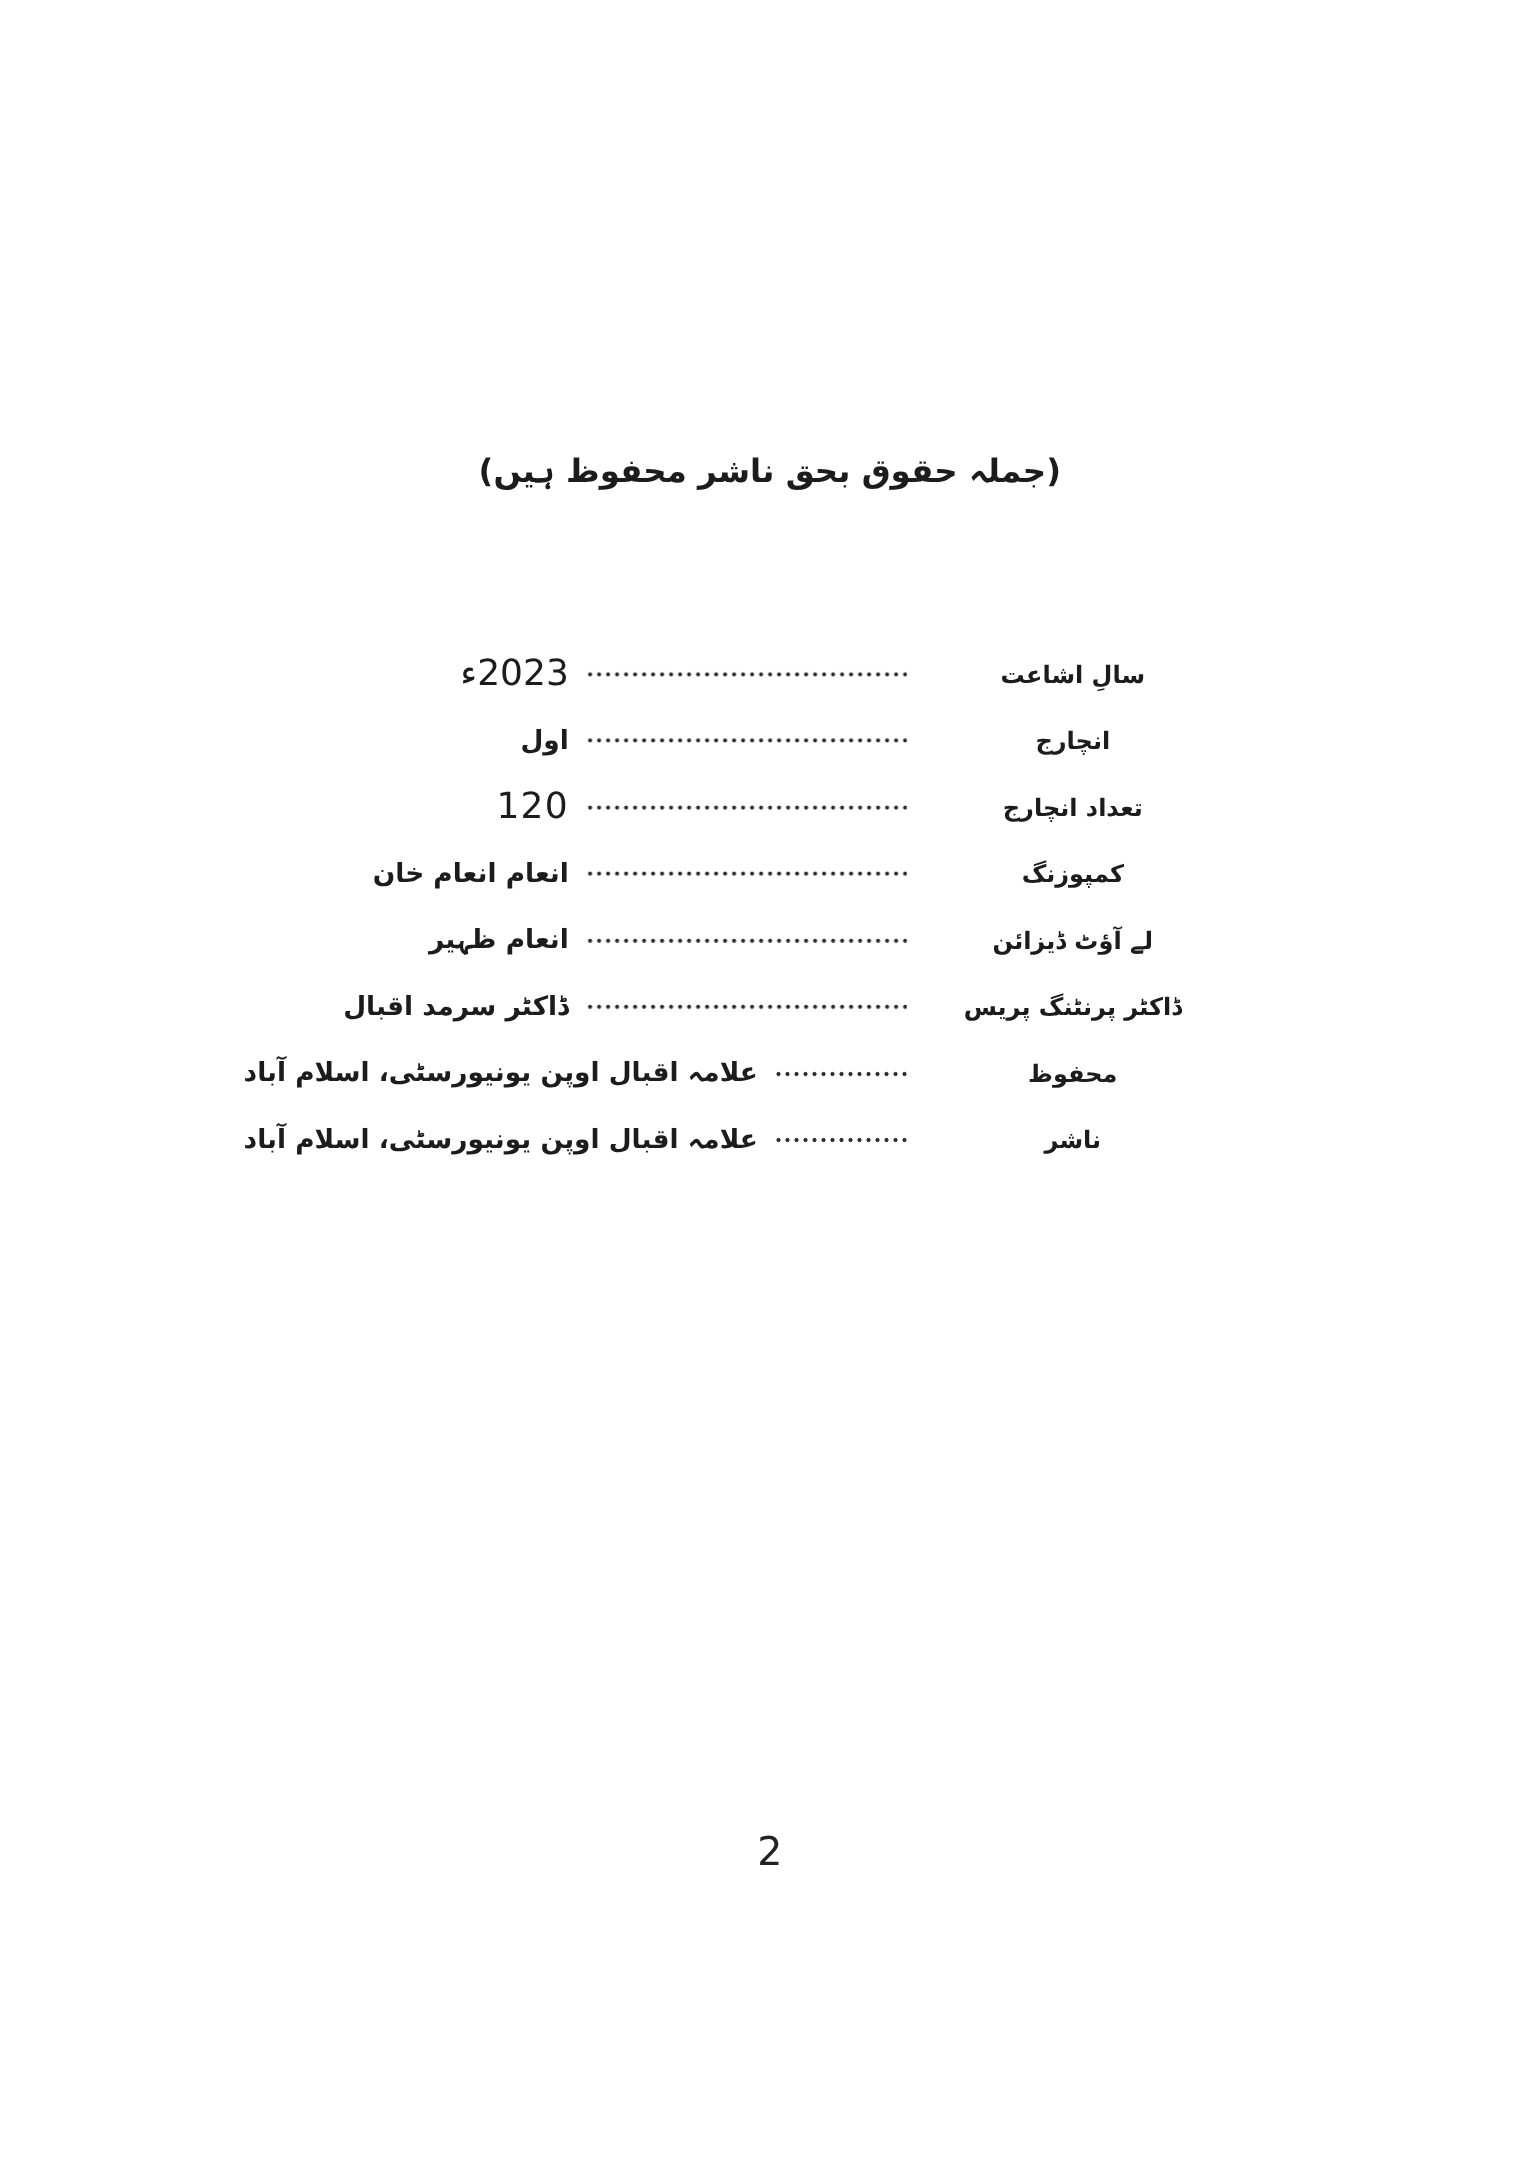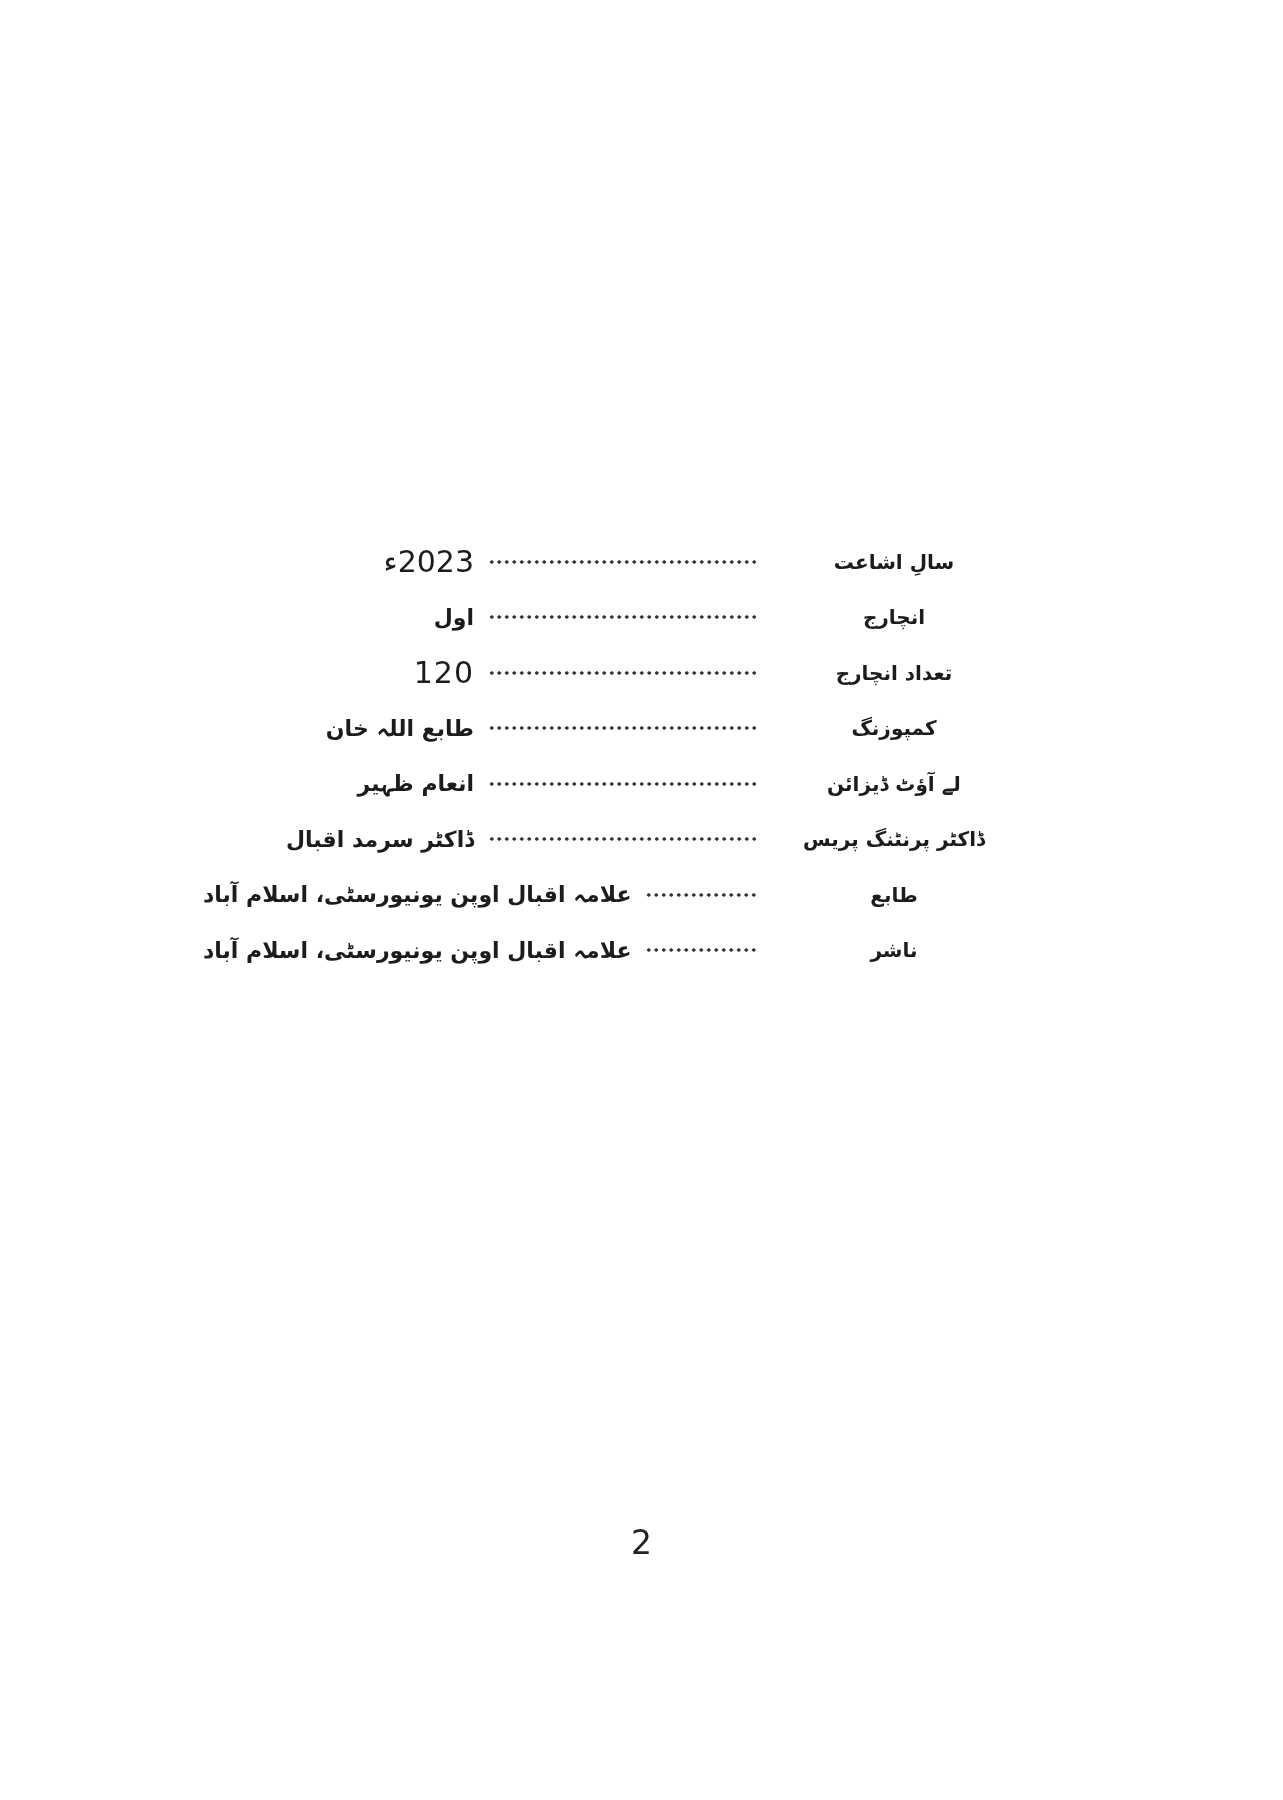--- a/index.html
+++ b/index.html
@@ -92,20 +92,21 @@
     font-size: 33px;
     font-weight: normal;
     color: #222222;
   }
 </style>
 </head>
 <body>
 
 <div class="page">
 
+  <div class="rights-heading">(جملہ حقوق بحق ناشر محفوظ ہیں)</div>
 
   <div class="pub-table">
 
     <div class="pub-row">
       <div class="pub-label">سالِ اشاعت</div>
       <div class="leader"></div>
       <div class="pub-value num">2023ء</div>
     </div>
 
     <div class="pub-row">
@@ -116,37 +117,37 @@
 
     <div class="pub-row">
       <div class="pub-label">تعداد انچارج</div>
       <div class="leader"></div>
       <div class="pub-value num">120</div>
     </div>
 
     <div class="pub-row">
       <div class="pub-label">کمپوزنگ</div>
       <div class="leader"></div>
-      <div class="pub-value">طابع اللہ خان</div>
+      <div class="pub-value">انعام انعام خان</div>
     </div>
 
     <div class="pub-row">
       <div class="pub-label">لے آؤٹ ڈیزائن</div>
       <div class="leader"></div>
       <div class="pub-value">انعام ظہیر</div>
     </div>
 
     <div class="pub-row">
       <div class="pub-label">ڈاکٹر پرنٹنگ پریس</div>
       <div class="leader"></div>
       <div class="pub-value">ڈاکٹر سرمد اقبال</div>
     </div>
 
     <div class="pub-row">
-      <div class="pub-label">طابع</div>
+      <div class="pub-label">محفوظ</div>
       <div class="leader"></div>
       <div class="pub-value">علامہ اقبال اوپن یونیورسٹی، اسلام آباد</div>
     </div>
 
     <div class="pub-row">
       <div class="pub-label">ناشر</div>
       <div class="leader"></div>
       <div class="pub-value">علامہ اقبال اوپن یونیورسٹی، اسلام آباد</div>
     </div>
 

